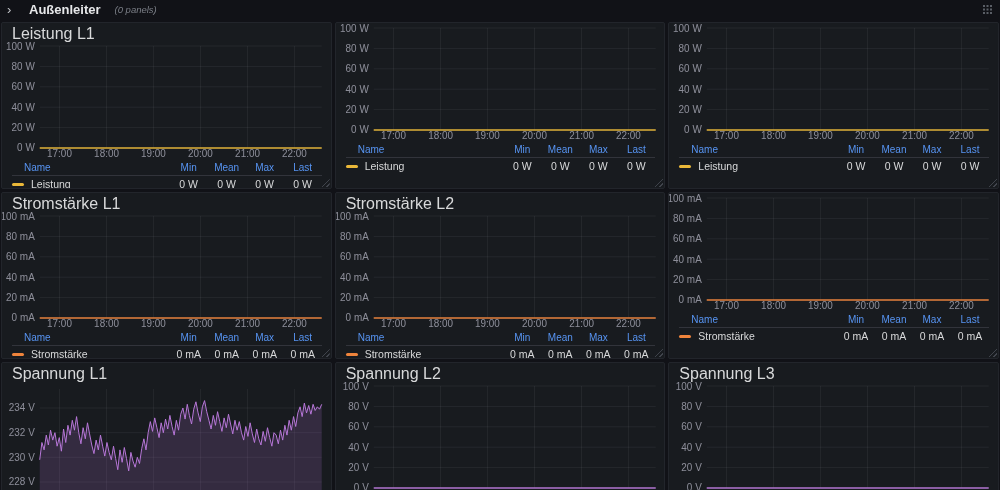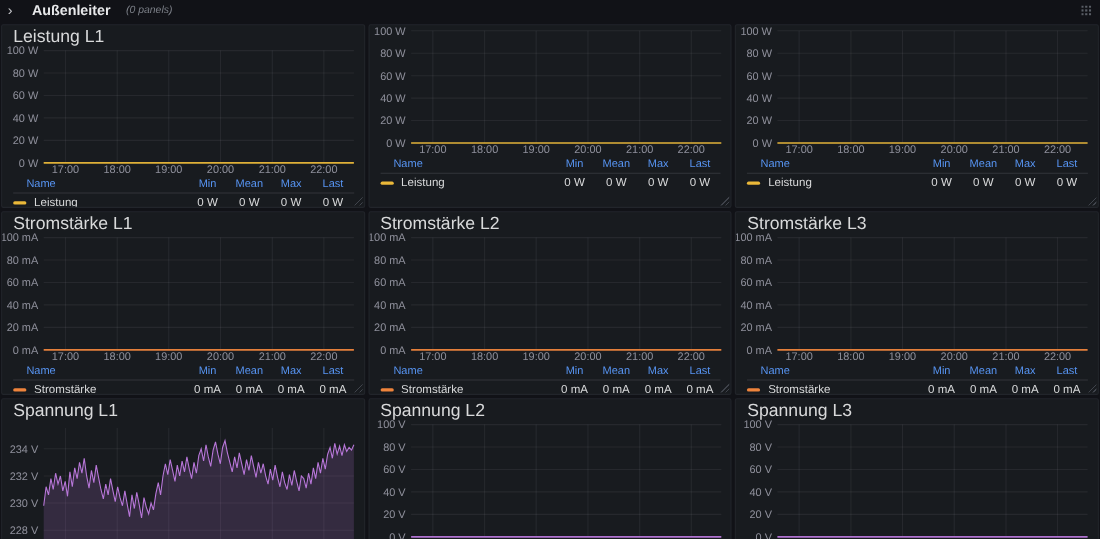--- a/index.html
+++ b/index.html
@@ -306,21 +306,20 @@
         </span>
         <span class="col-val">0 mA</span>
         <span class="col-val">0 mA</span>
         <span class="col-val">0 mA</span>
         <span class="col-val">0 mA</span>
       </div>
     </div>
     <span class="resize-handle"></span>
   </div>
       <div class="panel">
-    <div class="panel-title">Stromstärke L3</div>
     <svg class="chart-svg" preserveAspectRatio="none" viewBox="0 0 331 121" style="height: 121px;">
           <line class="grid" x1="57.9" y1="5" x2="57.9" y2="107"></line>
           <line class="grid" x1="105.3" y1="5" x2="105.3" y2="107"></line>
           <line class="grid" x1="152.5" y1="5" x2="152.5" y2="107"></line>
           <line class="grid" x1="199.9" y1="5" x2="199.9" y2="107"></line>
           <line class="grid" x1="247.3" y1="5" x2="247.3" y2="107"></line>
           <line class="grid" x1="294.5" y1="5" x2="294.5" y2="107"></line>
           <line class="grid" x1="38" y1="5.0" x2="322" y2="5.0"></line>
           <text x="33" y="8.5" text-anchor="end">100 mA</text>
           <line class="grid" x1="38" y1="25.4" x2="322" y2="25.4"></line>

